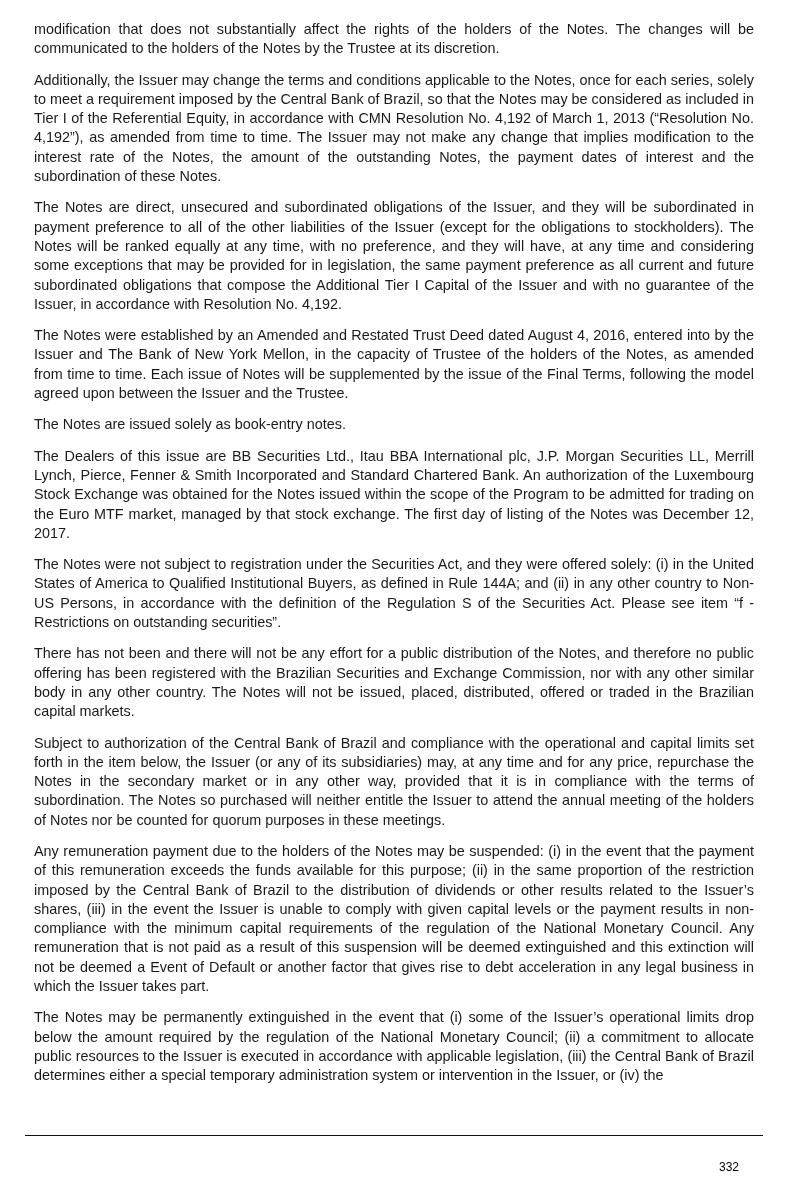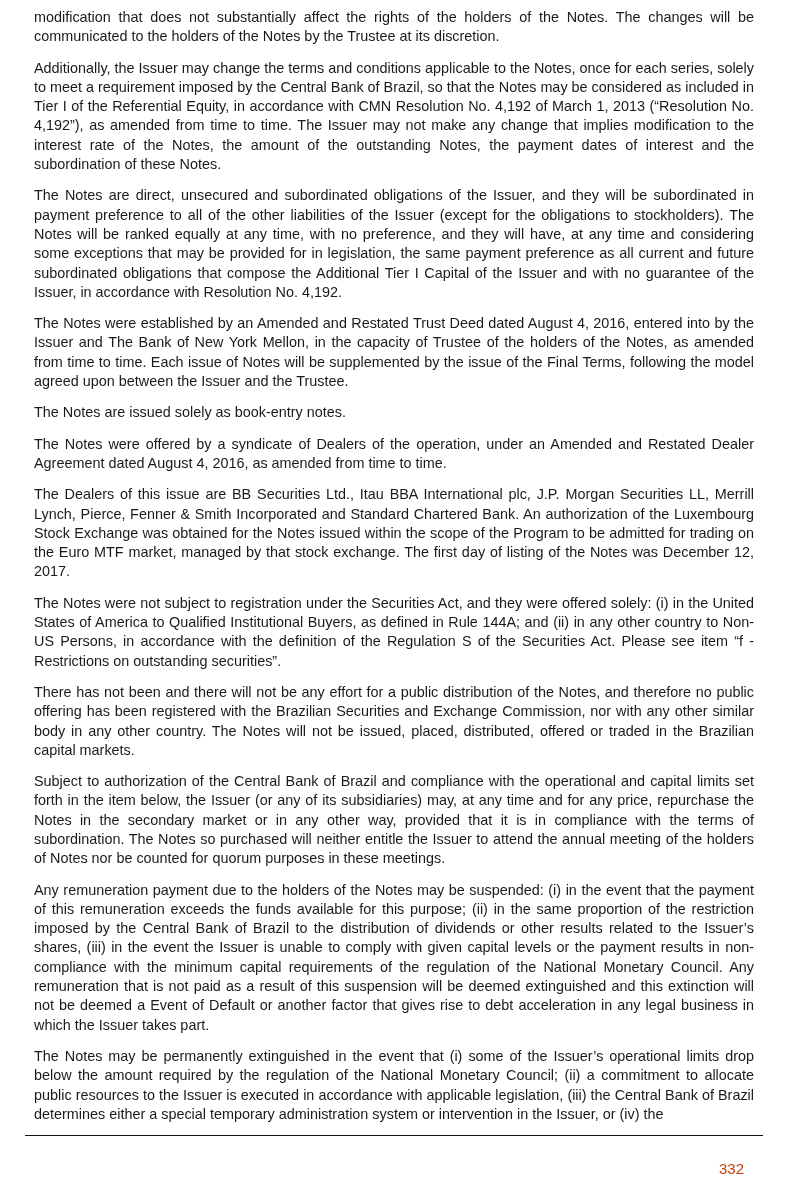--- a/index.html
+++ b/index.html
@@ -1,41 +1,40 @@
 <!DOCTYPE html>
 <html><head>
 <meta charset="utf-8">
 <style>
   html, body { margin: 0; padding: 0; background: #ffffff; }
   body { width: 791px; height: 1188px; position: relative; overflow: hidden; }
   .page {
-    position: absolute; left: 34px; top: 8px; width: 720px;
+    position: absolute; left: 34px; top: 20px; width: 720px;
     font-family: "Liberation Sans", sans-serif;
     font-size: 14.4px; line-height: 19.3px; color: #1a1a1a;
   }
   .para { margin: 0 0 12px 0; text-align: justify; }
   .rule {
     position: absolute; left: 25px; top: 1135px; width: 738px; height: 0;
     border-top: 1.5px solid #111;
   }
   .page-number {
     position: absolute; left: 719px; top: 1160px;
-    font-family: "Liberation Sans", sans-serif; font-size: 15px; color: #c2410c;
+    font-family: "Liberation Sans", sans-serif; font-size: 12px; color: #000000;
   }
 </style>
 </head>
 <body>
 
 <div class="page">
   <p class="para">modification that does not substantially affect the rights of the holders of the Notes. The changes will be communicated to the holders of the Notes by the Trustee at its discretion.</p>
   <p class="para">Additionally, the Issuer may change the terms and conditions applicable to the Notes, once for each series, solely to meet a requirement imposed by the Central Bank of Brazil, so that the Notes may be considered as included in Tier I of the Referential Equity, in accordance with CMN Resolution No. 4,192 of March 1, 2013 (“Resolution No. 4,192”), as amended from time to time. The Issuer may not make any change that implies modification to the interest rate of the Notes, the amount of the outstanding Notes, the payment dates of interest and the subordination of these Notes.</p>
   <p class="para">The Notes are direct, unsecured and subordinated obligations of the Issuer, and they will be subordinated in payment preference to all of the other liabilities of the Issuer (except for the obligations to stockholders). The Notes will be ranked equally at any time, with no preference, and they will have, at any time and considering some exceptions that may be provided for in legislation, the same payment preference as all current and future subordinated obligations that compose the Additional Tier I Capital of the Issuer and with no guarantee of the Issuer, in accordance with Resolution No. 4,192.</p>
   <p class="para">The Notes were established by an Amended and Restated Trust Deed dated August 4, 2016, entered into by the Issuer and The Bank of New York Mellon, in the capacity of Trustee of the holders of the Notes, as amended from time to time. Each issue of Notes will be supplemented by the issue of the Final Terms, following the model agreed upon between the Issuer and the Trustee.</p>
   <p class="para">The Notes are issued solely as book-entry notes.</p>
-  <p class="para">The Notes were offered by a syndicate of Dealers of the operation, under an Amended and Restated Dealer Agreement dated August 4, 2016, as amended from time to time.</p>
   <p class="para">The Dealers of this issue are BB Securities Ltd., Itau BBA International plc, J.P. Morgan Securities LL, Merrill Lynch, Pierce, Fenner &amp; Smith Incorporated and Standard Chartered Bank. An authorization of the Luxembourg Stock Exchange was obtained for the Notes issued within the scope of the Program to be admitted for trading on the Euro MTF market, managed by that stock exchange. The first day of listing of the Notes was December 12, 2017.</p>
   <p class="para">The Notes were not subject to registration under the Securities Act, and they were offered solely: (i) in the United States of America to Qualified Institutional Buyers, as defined in Rule 144A; and (ii) in any other country to Non-US Persons, in accordance with the definition of the Regulation S of the Securities Act. Please see item “f - Restrictions on outstanding securities”.</p>
   <p class="para">There has not been and there will not be any effort for a public distribution of the Notes, and therefore no public offering has been registered with the Brazilian Securities and Exchange Commission, nor with any other similar body in any other country. The Notes will not be issued, placed, distributed, offered or traded in the Brazilian capital markets.</p>
   <p class="para">Subject to authorization of the Central Bank of Brazil and compliance with the operational and capital limits set forth in the item below, the Issuer (or any of its subsidiaries) may, at any time and for any price, repurchase the Notes in the secondary market or in any other way, provided that it is in compliance with the terms of subordination. The Notes so purchased will neither entitle the Issuer to attend the annual meeting of the holders of Notes nor be counted for quorum purposes in these meetings.</p>
   <p class="para">Any remuneration payment due to the holders of the Notes may be suspended: (i) in the event that the payment of this remuneration exceeds the funds available for this purpose; (ii) in the same proportion of the restriction imposed by the Central Bank of Brazil to the distribution of dividends or other results related to the Issuer’s shares, (iii) in the event the Issuer is unable to comply with given capital levels or the payment results in non-compliance with the minimum capital requirements of the regulation of the National Monetary Council. Any remuneration that is not paid as a result of this suspension will be deemed extinguished and this extinction will not be deemed a Event of Default or another factor that gives rise to debt acceleration in any legal business in which the Issuer takes part.</p>
   <p class="para">The Notes may be permanently extinguished in the event that (i) some of the Issuer’s operational limits drop below the amount required by the regulation of the National Monetary Council; (ii) a commitment to allocate public resources to the Issuer is executed in accordance with applicable legislation, (iii) the Central Bank of Brazil determines either a special temporary administration system or intervention in the Issuer, or (iv) the</p>
 </div>
 
 <div class="rule"></div>
 <div class="page-number">332</div>

